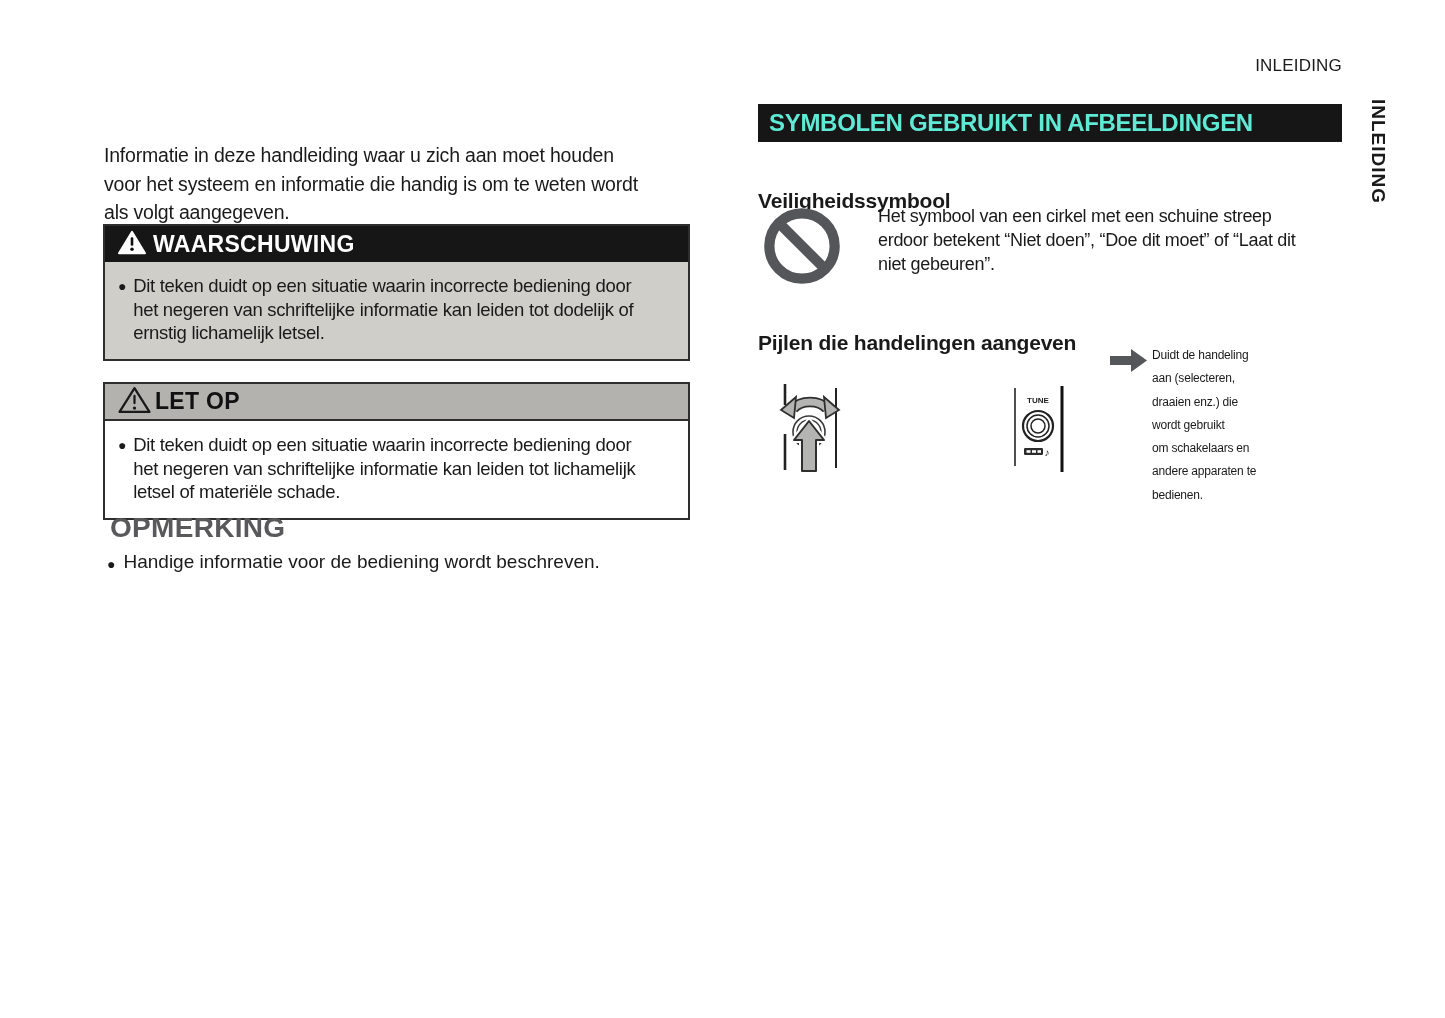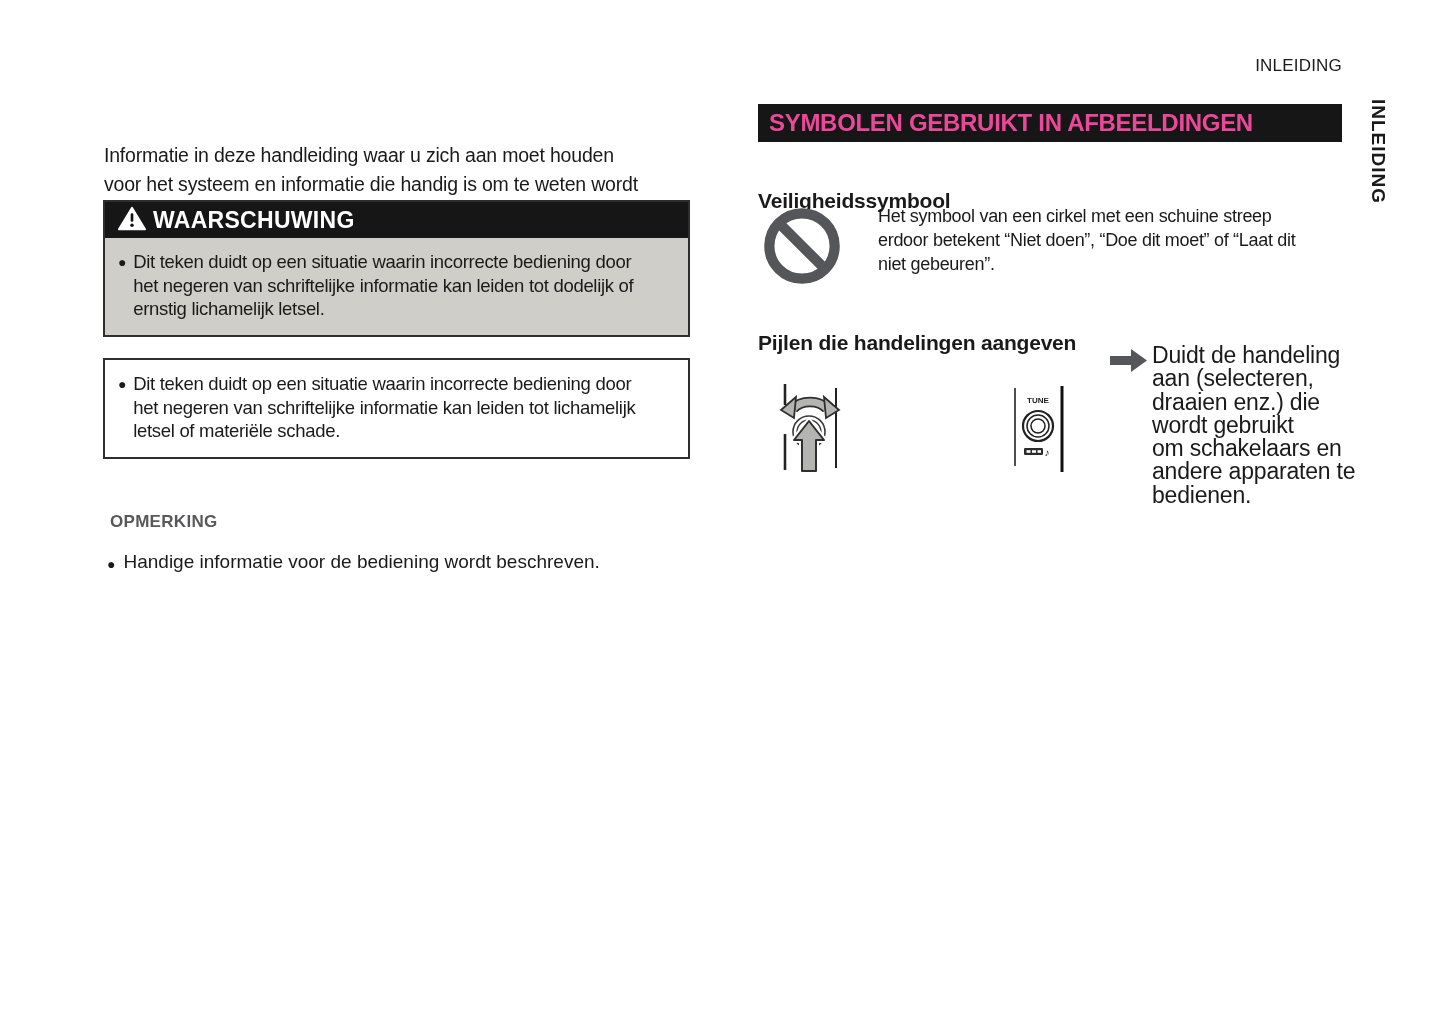--- a/index.html
+++ b/index.html
@@ -10,50 +10,50 @@
 
   
   .running-head{left:1100px;top:56px;width:242px;text-align:right;font-size:17px;letter-spacing:0.2px;}
   .side-tab{left:1389px;top:99px;transform:rotate(90deg);transform-origin:0 0;
             font-size:19px;font-weight:bold;letter-spacing:1px;white-space:nowrap;}
   .page-number{left:1200px;top:946px;width:142px;text-align:right;font-size:21px;}
 
   
   .intro{left:104px;top:97px;font-size:19.5px;line-height:28.5px;letter-spacing:-0.2px;margin-top:44px;}
 
-  .msgbox{left:103px;width:587px;border:2px solid #2e2e2c;box-sizing:border-box;}
+  .msgbox{left:103px;width:587px;border:2px solid #2e2e2c;box-sizing:border-box;margin-top:24px;}
   .warnbox{top:200px;}
   .cautbox{top:358px;}
   .msg-head{display:flex;align-items:center;padding:0 0 0 13px;box-sizing:border-box;}
   .warn-head{background:#161616;height:36px;gap:7px;}
   .caut-head{background:#b3b2ae;height:37px;gap:4px;border-bottom:2px solid #2e2e2c;}
   .warn-title{color:#ffffff;font-size:23px;font-weight:bold;letter-spacing:0.3px;}
   .caut-title{color:#111111;font-size:23px;font-weight:bold;letter-spacing:0.3px;}
   .msg-body{display:flex;gap:7px;padding:12px 8px 14px 13px;font-size:18.5px;line-height:23.5px;letter-spacing:-0.3px;}
   .warn-body{background:#cfcec9;}
   .caut-body{background:#ffffff;}
   .bullet{font-size:14px;line-height:23.5px;transform:translateY(0.5px);}
 
-  .note-title{left:110px;top:512px;font-size:17px;font-weight:bold;color:#59595b;letter-spacing:0.3px;}
+  .note-title{left:110px;top:512px;font-size:28px;font-weight:bold;color:#59595b;letter-spacing:0.3px;}
   .note-line{left:107px;top:551px;display:flex;gap:8px;font-size:19px;}
   .note-line .bullet{line-height:24px;}
 
   
-  .section-bar{left:758px;top:104px;width:584px;height:38px;background:#161616;color:#ec4899;
+  .section-bar{left:758px;top:104px;width:584px;height:38px;background:#161616;color:#5eead4;
                display:flex;align-items:center;padding-left:11px;box-sizing:border-box;
                font-size:24px;font-weight:bold;letter-spacing:-0.3px;}
   .sub-head{font-size:21px;font-weight:bold;letter-spacing:-0.2px;margin-top:24px;}
   .sub1{left:758px;top:165px;}
   .sub2{left:758px;top:307px;}
   .prohibit{left:763px;top:207px;}
   .safety-desc{left:878px;top:205px;font-size:18px;line-height:23.8px;letter-spacing:-0.3px;}
   .knob1{left:779px;top:382px;}
   .knob2{left:1011px;top:386px;}
   .op-arrow{left:1110px;top:347px;}
-  .arrow-desc{left:1152px;top:344px;font-size:23px;line-height:23.3px;letter-spacing:-0.2px;}
+  .arrow-desc{left:1152px;top:344px;font-size:12px;line-height:23.3px;letter-spacing:-0.2px;}
 
   .svgtext{font-family:"Liberation Sans","DejaVu Sans",sans-serif;}
 </style>
 </head>
 <body>
 
 <div class="page">
 
   <div class="abs running-head">INLEIDING</div>
   <div class="abs side-tab">INLEIDING</div>
@@ -76,20 +76,30 @@
     </div>
     <div class="msg-body warn-body">
       <span class="bullet">●</span>
       <div class="pre">Dit teken duidt op een situatie waarin incorrecte bediening door
 het negeren van schriftelijke informatie kan leiden tot dodelijk of
 ernstig lichamelijk letsel.</div>
     </div>
   </div>
 
   <div class="abs msgbox cautbox">
+    <div class="msg-head caut-head">
+      <span>
+        <svg width="33" height="29" viewBox="0 0 32 28">
+          <path d="M16 3 L30.5 26 H1.5 Z" fill="none" stroke="#1a1a1a" stroke-width="2.2" stroke-linejoin="round"></path>
+          <rect x="14.9" y="9.5" width="2.2" height="9" rx="1" fill="#1a1a1a"></rect>
+          <circle cx="16" cy="22.3" r="1.6" fill="#1a1a1a"></circle>
+        </svg>
+      </span>
+      <span class="caut-title">LET OP</span>
+    </div>
     <div class="msg-body caut-body">
       <span class="bullet">●</span>
       <div class="pre">Dit teken duidt op een situatie waarin incorrecte bediening door
 het negeren van schriftelijke informatie kan leiden tot lichamelijk
 letsel of materiële schade.</div>
     </div>
   </div>
 
   <div class="abs note-title">OPMERKING</div>
   <div class="abs note-line">

